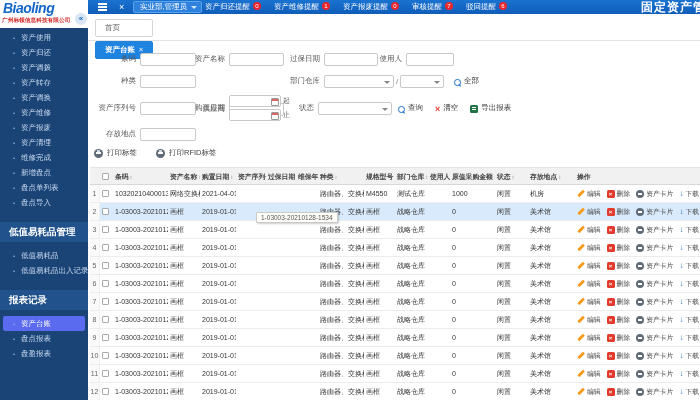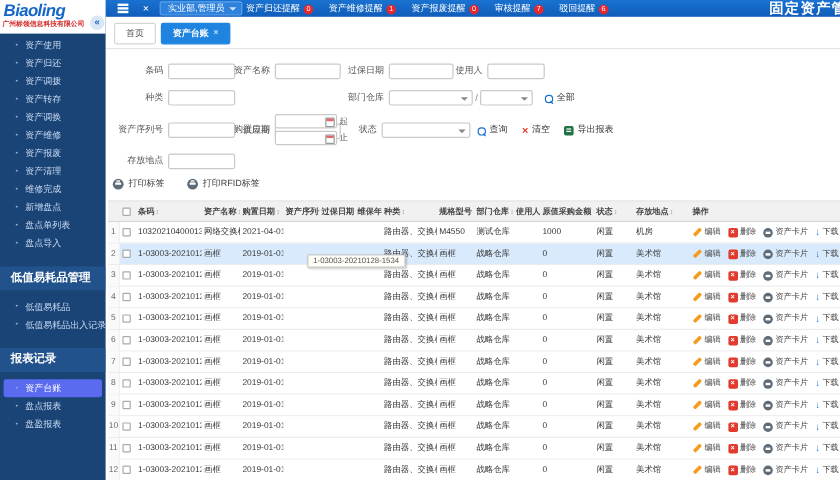--- a/index.html
+++ b/index.html
@@ -14,21 +14,21 @@
     background:linear-gradient(#1a72d0,#0f5db9); z-index:3; }
   .hamburger { position:absolute; left:98px; top:3px; width:9px; height:8px; cursor:pointer; }
   .hamburger i { display:block; height:1.5px; background:#fff; margin-bottom:1.6px; }
   .topclose { position:absolute; left:119px; top:0; color:#fff; font-size:9px; line-height:14px; cursor:pointer; }
   .userbtn { position:absolute; left:133px; top:1px; height:12px; padding:0 14px 0 6px;
     background:#2e81dc; border:1px solid #5aa2ea; border-radius:2px; color:#fff;
     font-size:7.5px; line-height:10px; cursor:pointer; white-space:nowrap; }
   .userbtn .caret { position:absolute; right:4px; top:4px; width:0; height:0;
     border-left:3px solid transparent; border-right:3px solid transparent; border-top:3.5px solid #cfe3f9; }
   .notifs { position:absolute; left:205px; top:0; height:14px; display:flex; align-items:center; gap:13px; }
-  .notif { display:flex; align-items:flex-end; gap:3px; color:#fff; font-size:7.5px; white-space:nowrap; cursor:pointer; }
+  .notif { display:flex; align-items:flex-start; gap:3px; color:#fff; font-size:7.5px; white-space:nowrap; cursor:pointer; }
   .notif .badge { min-width:8px; height:8px; border-radius:5px; background:#e8262d; color:#fff;
     font-size:6px; line-height:8px; text-align:center; padding:0 1px; }
   .apptitle { position:absolute; left:641px; top:0; color:#fff; font-size:12px; font-weight:bold;
     line-height:14px; white-space:nowrap; letter-spacing:1px; }
   
   .logobox { position:absolute; left:0; top:0; width:88px; height:28px; background:#fff; z-index:4; }
   .logotext { position:absolute; left:3px; top:0; font-size:14px; font-weight:bold; font-style:italic;
     color:#1467c8; letter-spacing:-0.5px; }
   .company { position:absolute; left:2px; top:16px; font-size:6px; color:#d22a2a; white-space:nowrap;
     transform:scale(0.95); transform-origin:left; font-weight:bold; }
@@ -39,21 +39,21 @@
   .sidebar { position:absolute; left:0; top:14px; width:88px; height:386px; background:#1a4376;
     z-index:2; padding-top:16px; overflow:hidden; }
   .sb-title { height:20px; line-height:20px; margin:12px 0 6px 0; padding-left:9px;
     background:#21528c; color:#fff; font-size:9.5px; font-weight:bold; white-space:nowrap; }
   .sb-item { height:15px; display:flex; align-items:center; padding-left:13px; color:#c9dcf3;
     font-size:7.5px; cursor:pointer; white-space:nowrap; }
   .sb-item .bullet { font-size:6px; margin-right:6px; color:#8fb2d9; }
   .sb-item.active { background:#5a6bf0; border-radius:2px; margin:0 3px; padding-left:10px; color:#fff; }
   
   .content { position:absolute; left:88px; top:14px; width:612px; height:386px; background:#fff; z-index:1; }
-  .tabbar { position:absolute; left:0; top:5px; height:36px; display:flex; gap:4px; padding-left:7px; }
+  .tabbar { position:absolute; left:0; top:5px; height:36px; display:flex; gap:4px; padding-left:7px;flex-direction:column; }
   .tab { height:18px; padding:0 9px; border:1px solid #d5d5d5; background:#fff; color:#555;
     font-size:7.5px; line-height:16px; border-radius:2px; cursor:pointer; display:flex; align-items:center; gap:4px; white-space:nowrap; }
   .tab.active { background:#1f83e0; border-color:#1f83e0; color:#fff; font-weight:bold; }
   .tab .tclose { font-size:7px; color:#cfe3f9; }
   .tabline { position:absolute; left:0; top:26px; width:612px; height:1px; background:#e4e4e4; }
   
   .fgroup { position:absolute; display:flex; align-items:center; height:14px; }
   .fgroup label { font-size:7.5px; color:#555; text-align:right; margin-right:4px; white-space:nowrap; }
   .tin { height:13px; border:1px solid #c9c9c9; border-radius:2px; background:#fff; font-size:7px; padding:0 2px; }
   .sel { position:relative; height:13px; border:1px solid #c9c9c9; border-radius:2px; background:#fff; cursor:pointer; }

